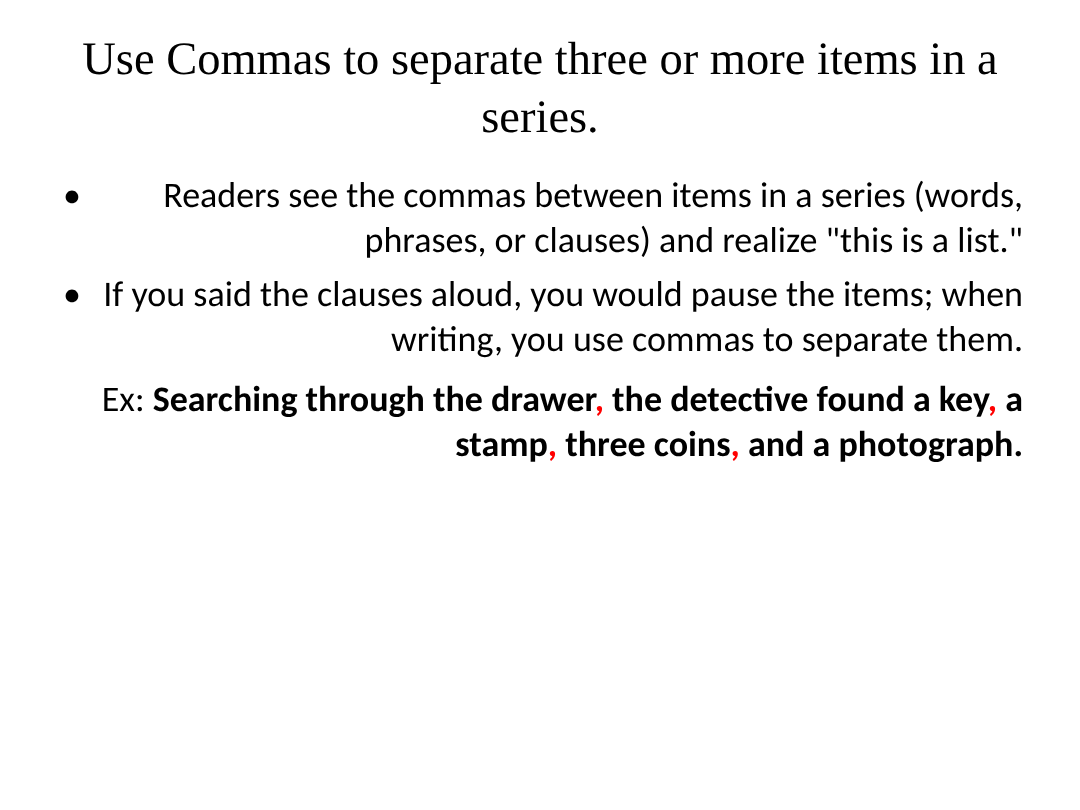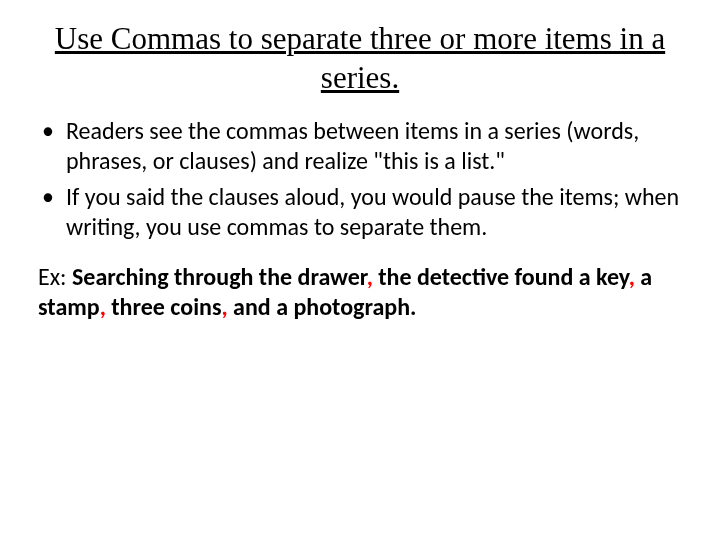--- a/index.html
+++ b/index.html
@@ -11,45 +11,45 @@
       padding: 20px 38px;
       color: #000;
     }
     .title {
       font-family: "Times New Roman", Times, serif;
       font-size: 31px;
       font-weight: 400;
       text-align: center;
       line-height: 1.25;
       margin-bottom: 18px;
-      text-decoration: underline;
     }
     .content {
       font-size: 24px;
       line-height: 1.25;
+      text-align: right;
     }
     ul {
       list-style: none;
       padding-left: 0;
     }
     li {
       position: relative;
       padding-left: 28px;
       margin-bottom: 6px;
     }
     li::before {
       content: "•";
       position: absolute;
       left: 4px;
       top: 0;
       font-size: 24px;
     }
     .example {
       padding-left: 0;
-      margin-top: 20px;
+      margin-top: 10px;
     }
     .ex-first { font-weight: 400; }
     .bold { font-weight: 700; }
     .redcomma { color: #ff0000; font-weight: 700; }
   </style>
 </head>
 <body>
 
 <h1 class="title">Use Commas to separate three or more items in a series.</h1>
 

